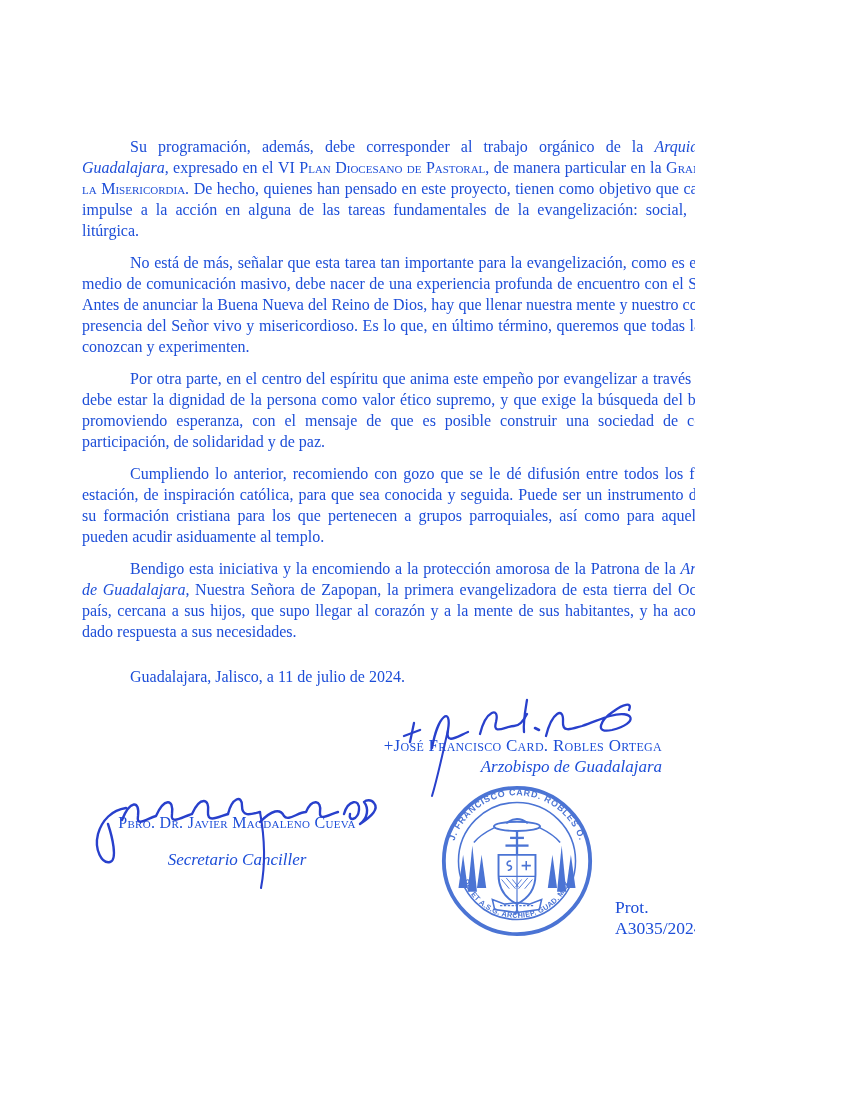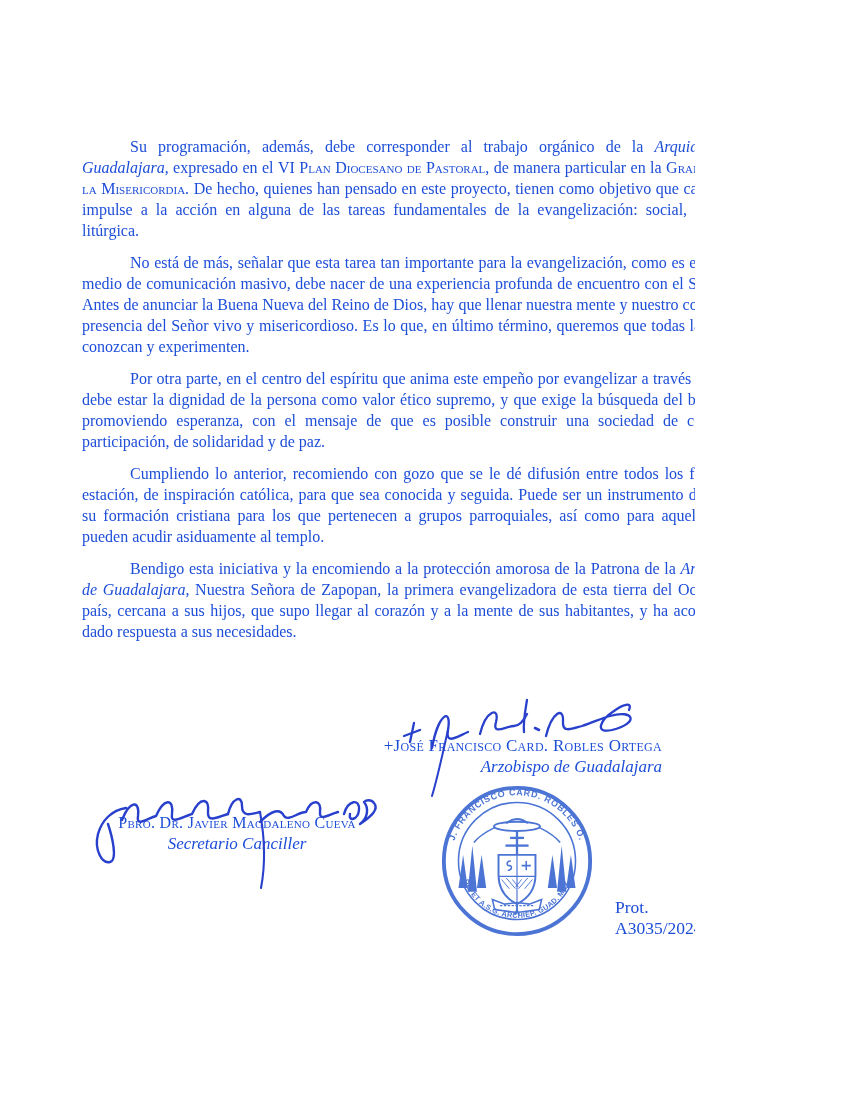--- a/index.html
+++ b/index.html
@@ -27,21 +27,21 @@
     position:absolute;left:356px;top:736px;width:306px;
     text-align:right;
   }
   .arch-name{font-variant:small-caps;font-size:17px;letter-spacing:.3px;white-space:nowrap;}
   .arch-title{font-style:italic;font-size:17px;margin-top:1px;}
   .sec-block{
     position:absolute;left:92px;top:814px;width:290px;
     text-align:center;
   }
   .sec-name{font-variant:small-caps;font-size:16px;letter-spacing:.3px;white-space:nowrap;}
-  .sec-title{font-style:italic;font-size:17px;margin-top:2px;}
+  .sec-title{font-style:italic;font-size:17px;margin-top:18px;}
   .prot{
     position:absolute;left:615px;top:897px;
     font-size:17.5px;
   }
   .cont-mark{
     position:absolute;left:706px;top:934px;width:52px;
     font-size:16px;letter-spacing:1.5px;text-align:right;
   }
   .sig{position:absolute;pointer-events:none;}
   .sig path{fill:none;stroke:#2840cc;stroke-linecap:round;stroke-linejoin:round;}
@@ -67,20 +67,21 @@
     <p class="para"><span>Su programación, además, debe corresponder al trabajo orgánico de la </span><span class="it">Arquidiócesis de Guadalajara</span><span>, expresado en el </span><span class="sc">VI Plan Diocesano de Pastoral</span><span>, de manera particular en la </span><span class="sc">Gran Misión de la Misericordia</span><span>. De hecho, quienes han pensado en este proyecto, tienen como objetivo que cada emisión impulse a la acción en alguna de las tareas fundamentales de la evangelización: social, profética o litúrgica.</span></p>
 
     <p class="para"><span>No está de más, señalar que esta tarea tan importante para la evangelización, como es el uso de un medio de comunicación masivo, debe nacer de una experiencia profunda de encuentro con el Señor Jesús. Antes de anunciar la Buena Nueva del Reino de Dios, hay que llenar nuestra mente y nuestro corazón de la presencia del Señor vivo y misericordioso. Es lo que, en último término, queremos que todas las personas conozcan y experimenten.</span></p>
 
     <p class="para"><span>Por otra parte, en el centro del espíritu que anima este empeño por evangelizar a través de la radio, debe estar la dignidad de la persona como valor ético supremo, y que exige la búsqueda del bien común, promoviendo esperanza, con el mensaje de que es posible construir una sociedad de comunión y participación, de solidaridad y de paz.</span></p>
 
     <p class="para"><span>Cumpliendo lo anterior, recomiendo con gozo que se le dé difusión entre todos los fieles a esta estación, de inspiración católica, para que sea conocida y seguida. Puede ser un instrumento de apoyo en su formación cristiana para los que pertenecen a grupos parroquiales, así como para aquellos que no pueden acudir asiduamente al templo.</span></p>
 
     <p class="para"><span>Bendigo esta iniciativa y la encomiendo a la protección amorosa de la Patrona de la </span><span class="it">Arquidiócesis de Guadalajara</span><span>, Nuestra Señora de Zapopan, la primera evangelizadora de esta tierra del Occidente del país, cercana a sus hijos, que supo llegar al corazón y a la mente de sus habitantes, y ha acompañado y dado respuesta a sus necesidades.</span></p>
 
+    <p class="para date-line">Guadalajara, Jalisco, a 11 de julio de 2024.</p>
   </div>
 
   <div class="arch-block">
     <div class="arch-name">+José Francisco Card. Robles Ortega</div>
     <div class="arch-title">Arzobispo de Guadalajara</div>
   </div>
 
   <svg class="sig sig-card" width="260" height="112" viewBox="0 0 260 112">
     <g>
       <path d="M16 46 L32 40" stroke-width="2.3"></path>

